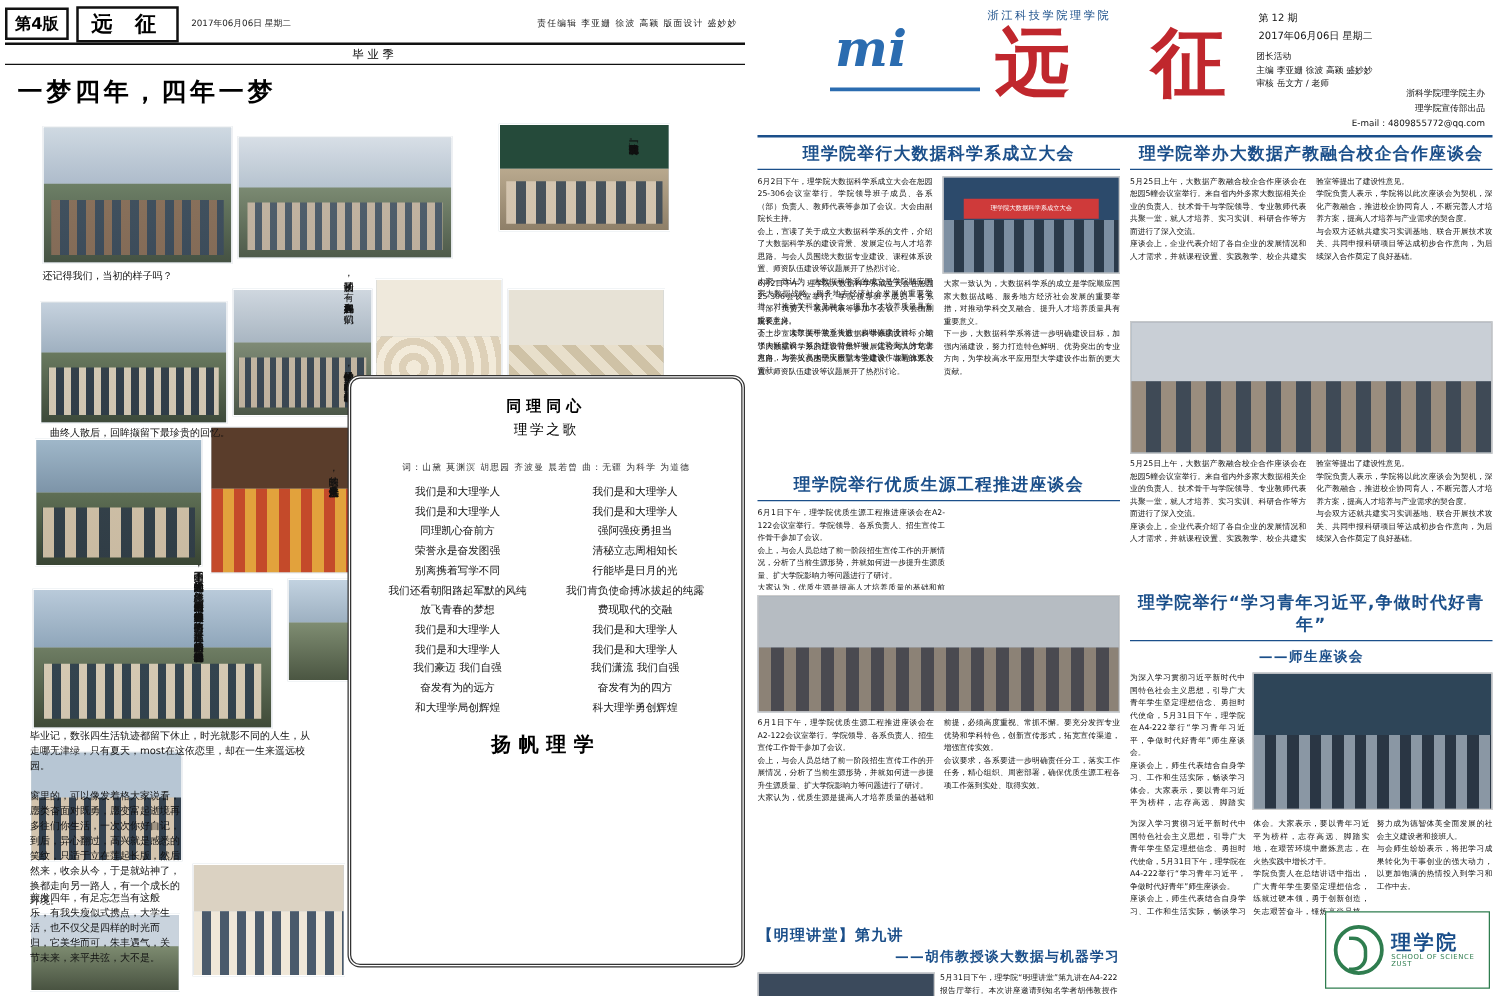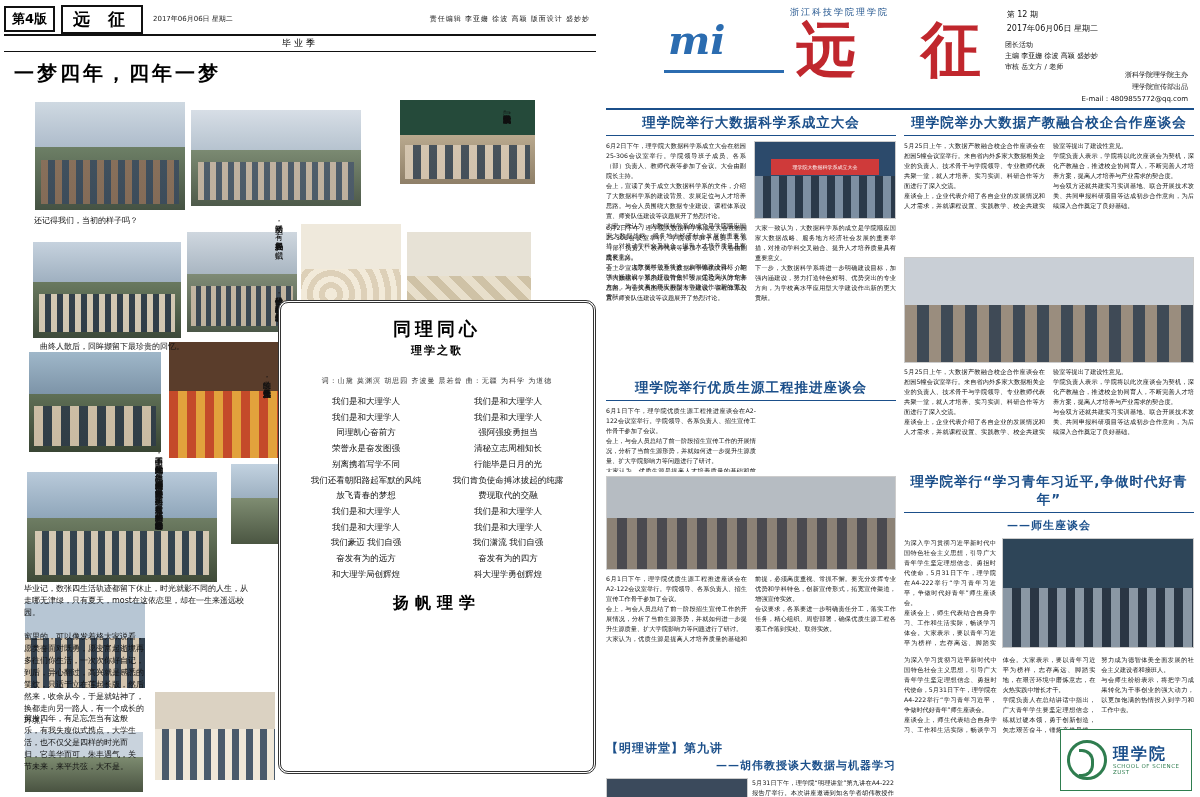--- a/index.html
+++ b/index.html
@@ -35,22 +35,22 @@
   .ph .sky{position:absolute;left:0;top:0;right:0;height:42%;}
   .ph .ground{position:absolute;left:0;bottom:0;right:0;height:58%;}
   .ph .people{position:absolute;left:4%;bottom:6%;right:4%;height:40%;}
   .cap{position:absolute;font-size:8px;line-height:1.5;color:#111;writing-mode:vertical-rl;text-orientation:upright;}
   .cap.h{writing-mode:horizontal-tb;}
 
   .song-box{
     position:absolute;left:278px;top:300px;width:312px;height:468px;
     border:3px double #333;border-radius:10px;background:#fff;
   }
-  .song-title{text-align:center;font-size:18px;font-weight:bold;margin-top:14px;letter-spacing:4px;}
-  .song-sub{text-align:center;font-size:11px;margin-top:2px;letter-spacing:2px;font-weight:bold;}
+  .song-title{text-align:center;font-size:12px;font-weight:bold;margin-top:14px;letter-spacing:4px;}
+  .song-sub{text-align:center;font-size:11px;margin-top:2px;letter-spacing:2px;}
   .song-credit{text-align:center;font-size:7px;margin-top:18px;color:#333;letter-spacing:1px;}
   .song-cols{display:flex;justify-content:space-around;margin-top:8px;padding:0 14px;}
   .song-col{font-size:8.5px;line-height:1.85;text-align:center;color:#111;}
   .song-foot{text-align:center;font-size:16px;font-weight:bold;letter-spacing:6px;margin-top:10px;}
 
   
   .right-page{position:relative;width:600px;height:797px;box-sizing:border-box;padding:4px 6px;}
   .rp-top{position:relative;height:104px;border-bottom:2px solid #1b4f8a;}
   .rp-school{position:absolute;left:170px;top:2px;font-size:9px;letter-spacing:2px;color:#1b4f8a;margin-left:14px;}
   .rp-logo{position:absolute;left:62px;top:12px;font-size:40px;font-style:italic;font-weight:bold;color:#2b6cb0;font-family:"DejaVu Serif","Liberation Serif",serif;}

